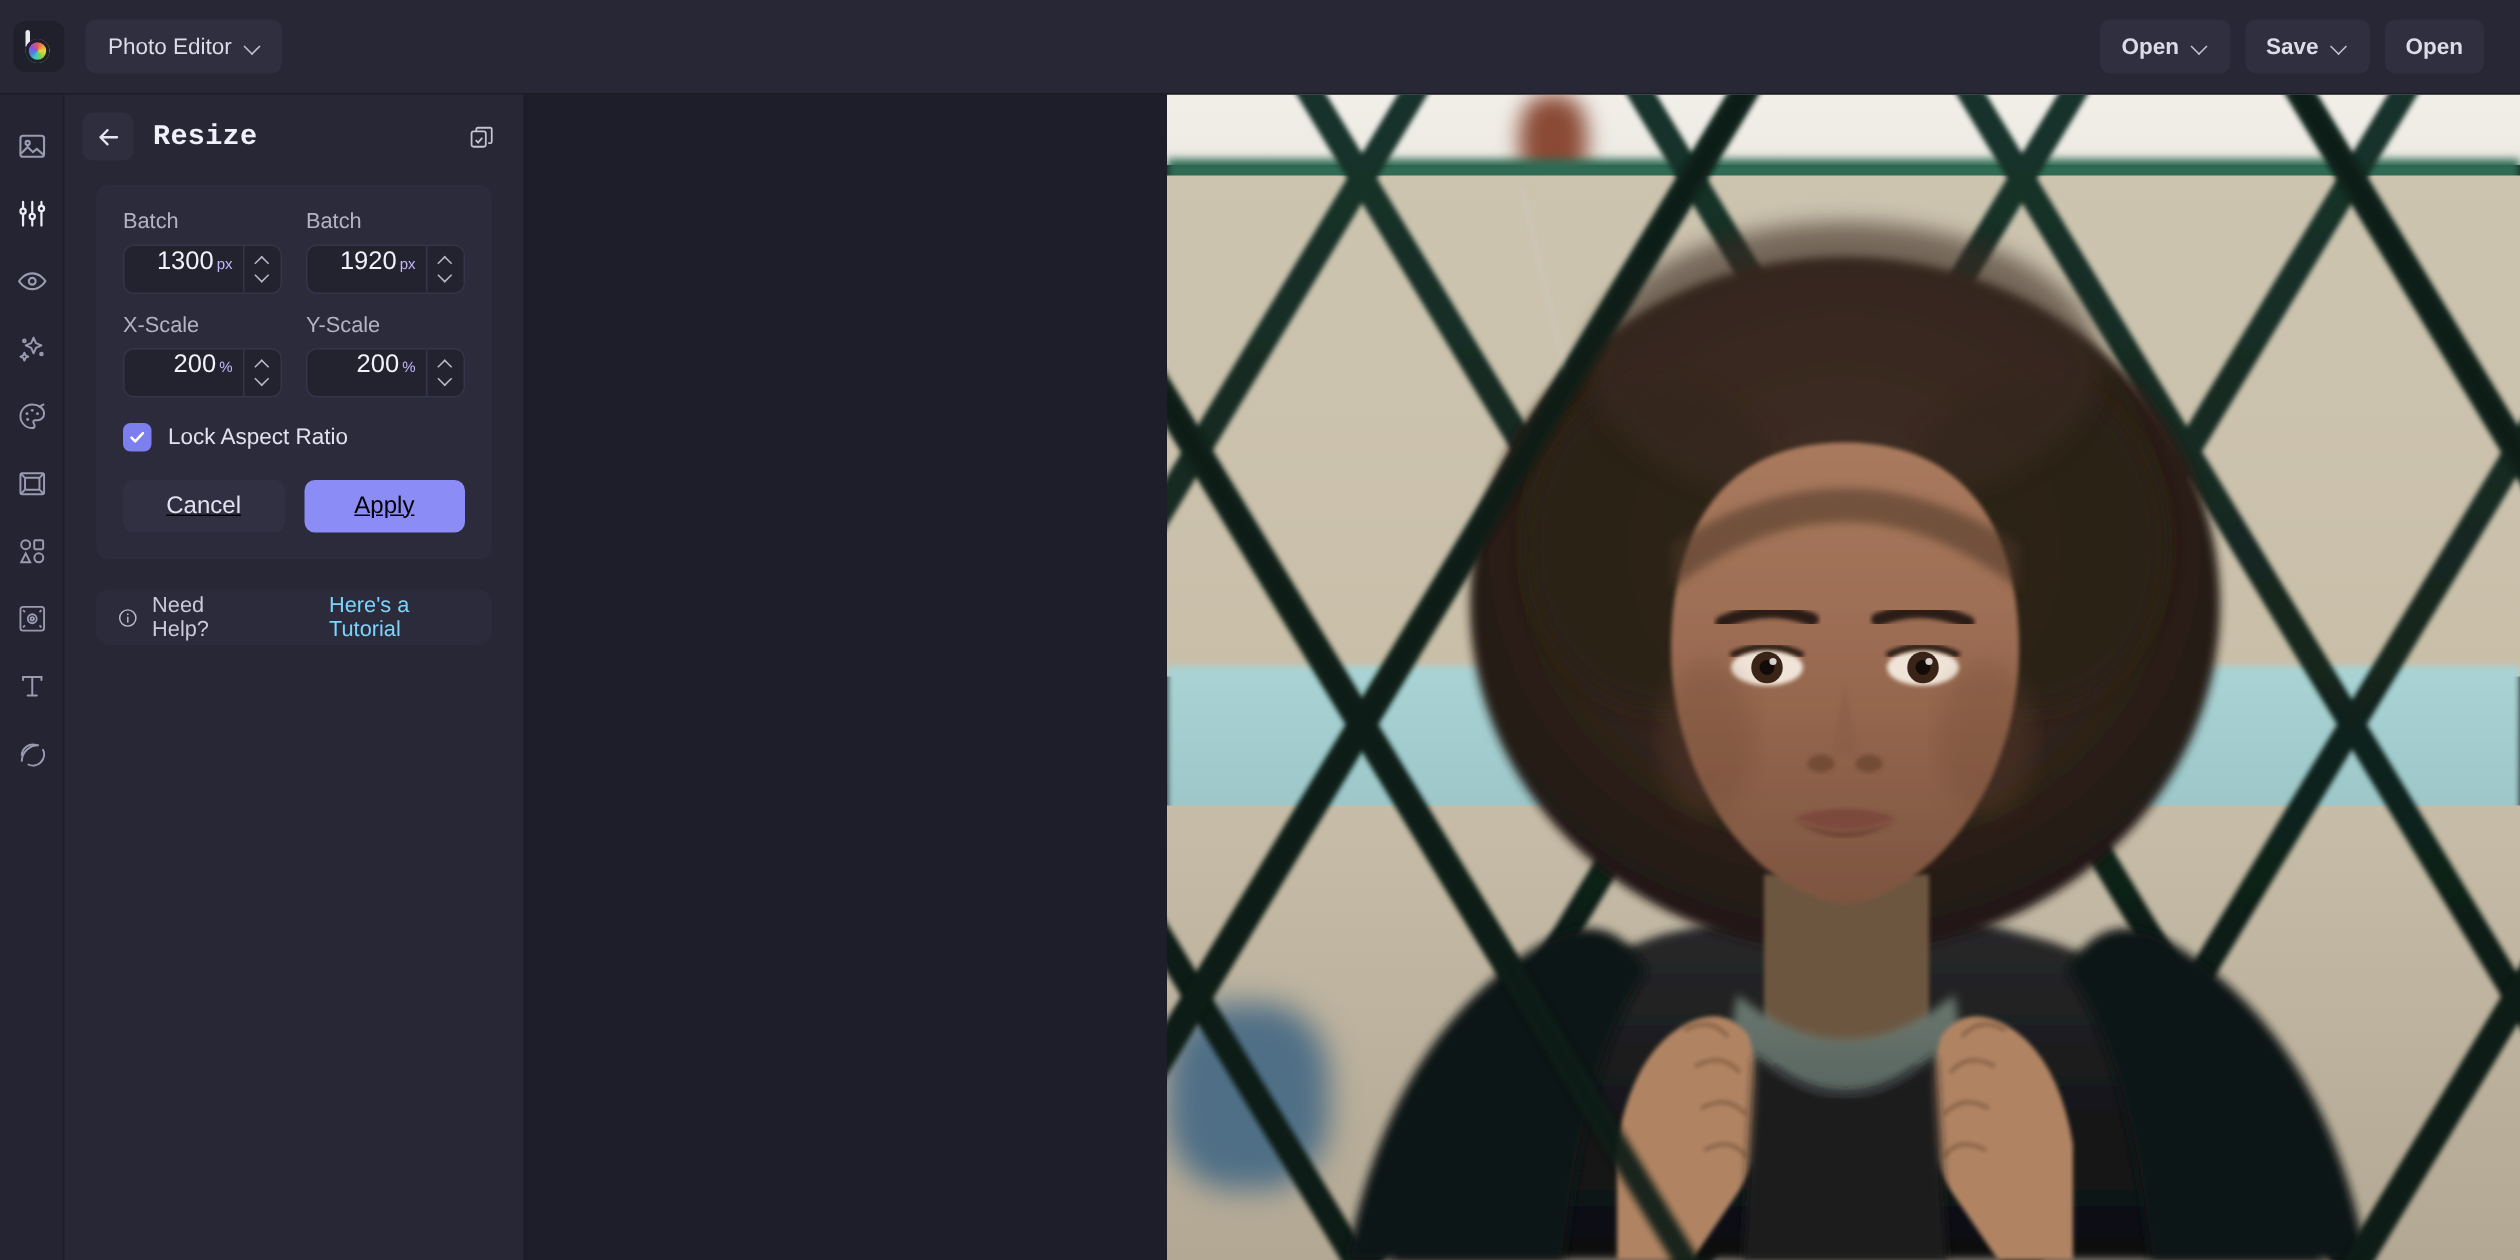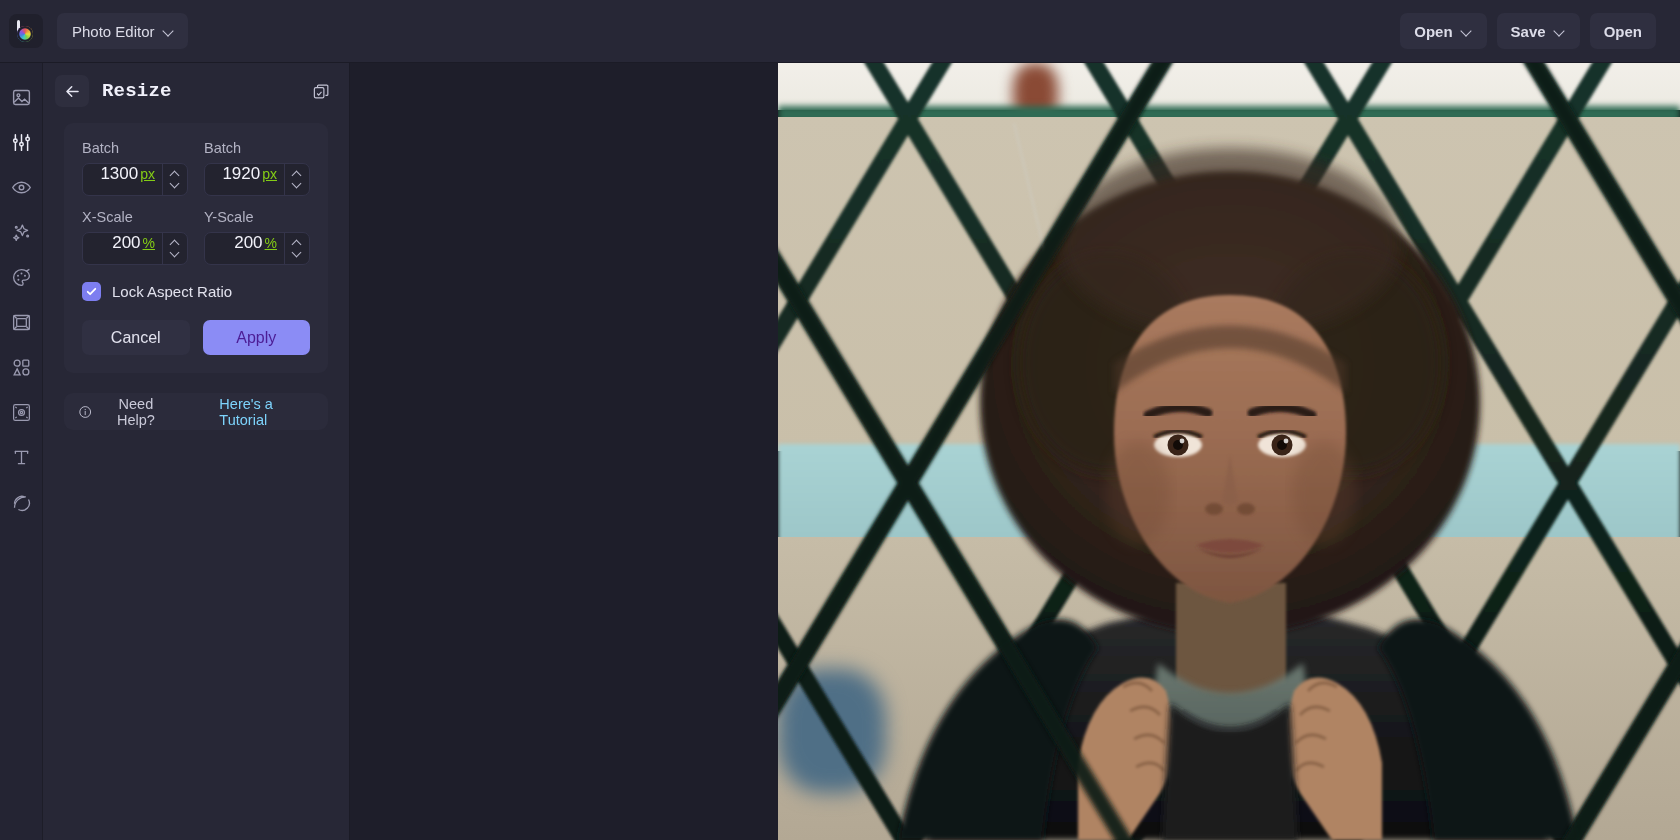--- a/index.html
+++ b/index.html
@@ -124,21 +124,21 @@
     display: flex; align-items: stretch;
     background: #23232f; border: 1px solid #34344a;
     border-radius: 7px; height: 33px; overflow: hidden;
     margin-bottom: 13px;
   }
   .num-val {
     flex: 1; display: flex; align-items: baseline; justify-content: flex-end;
     padding: 0 7px 0 8px; gap: 2px;
   }
   .num-val .v { color: #f2f2fa; font-size: 17px; }
-  .num-val .u { color: #84cc16; font-size: 14px; text-decoration: underline; }
+  .num-val .u { color: #c4b5fd; font-size: 10px; }
   .spin {
     width: 25px; border-left: 1px solid #34344a;
     display: flex; flex-direction: column; align-items: center;
     justify-content: center; gap: 5px;
   }
   .spin .up, .spin .dn {
     width: 9px; height: 5px; position: relative;
   }
   .spin .up::before, .spin .dn::before {
     content: ""; position: absolute; left: 0.5px; top: 0px;
@@ -152,40 +152,40 @@
     display: flex; align-items: center; gap: 11px; margin-top: 4px;
   }
   .checkbox {
     width: 19px; height: 19px; border-radius: 5px;
     background: #7d7ef0; display: flex; align-items: center; justify-content: center;
   }
   .checkbox svg { display: block; }
   .lock-label { color: #e2e2ee; font-size: 15px; }
 
   .btn-row {
-    display: flex; gap: 13px; margin-top: 19px;
+    display: flex; gap: 13px; margin-top: 19px; text-decoration: underline;
   }
   .btn {
     flex: 1; height: 35px; border-radius: 7px;
     display: flex; align-items: center; justify-content: center;
     font-size: 16px;
   }
   .btn-cancel { background: #303042; color: #e2e2ee; }
-  .btn-apply { background: #8b8cf5; color: #4c1d95; }
+  .btn-apply { background: #8b8cf5; color: #000000; }
 
   .help {
     margin: 20px 21px 0 21px;
     background: #2b2b3b;
     border-radius: 9px;
     height: 37px;
     display: flex; align-items: center; gap: 9px;
     padding: 0 14px;
     font-size: 14.5px;
   }
-  .help .txt { color: #c9c9d8; text-align: center; }
+  .help .txt { color: #c9c9d8; }
   .help .lnk { color: #7dd3fc; padding-left: 40px; }
 
   
   .canvas {
     position: absolute; left: 350px; top: 63px;
     width: 1330px; height: 777px;
     background: #1e1e2a;
   }
   .photo {
     position: absolute; left: 428px; top: 0px;

